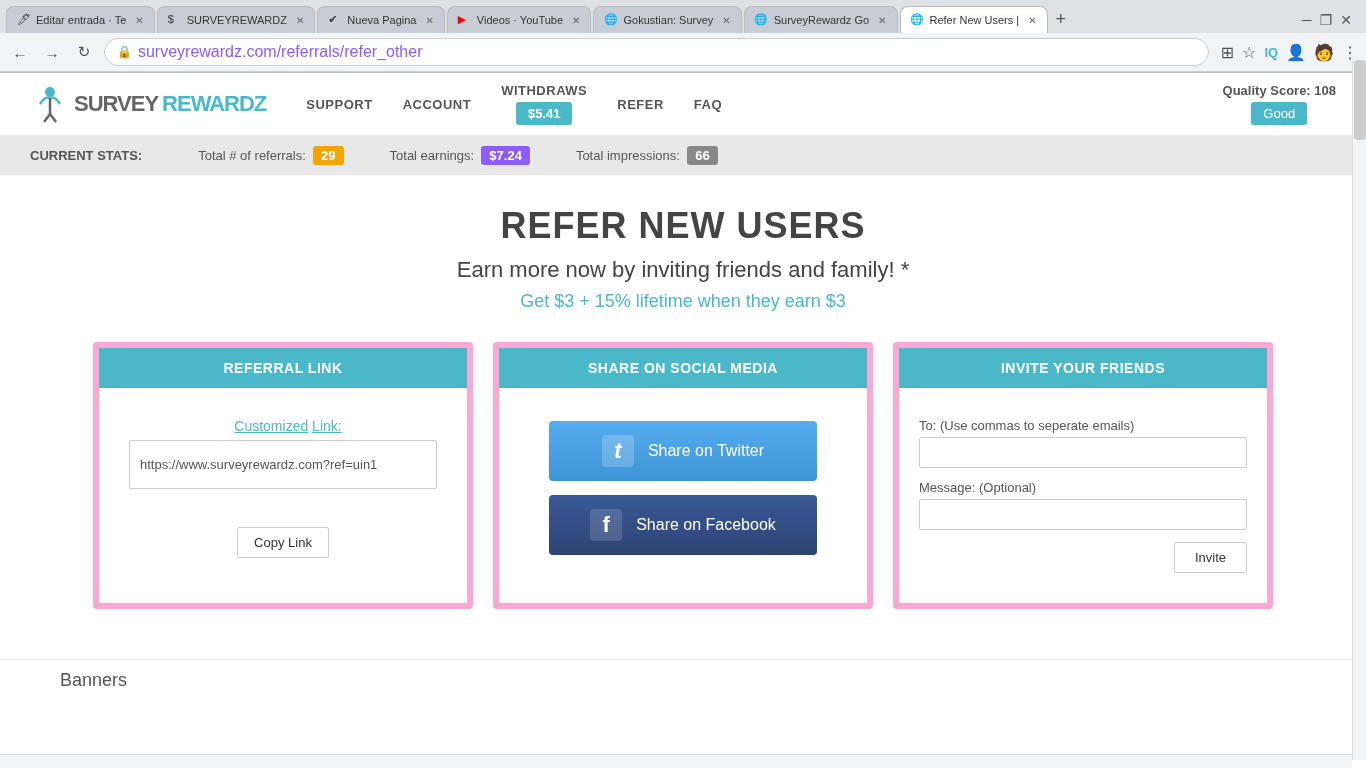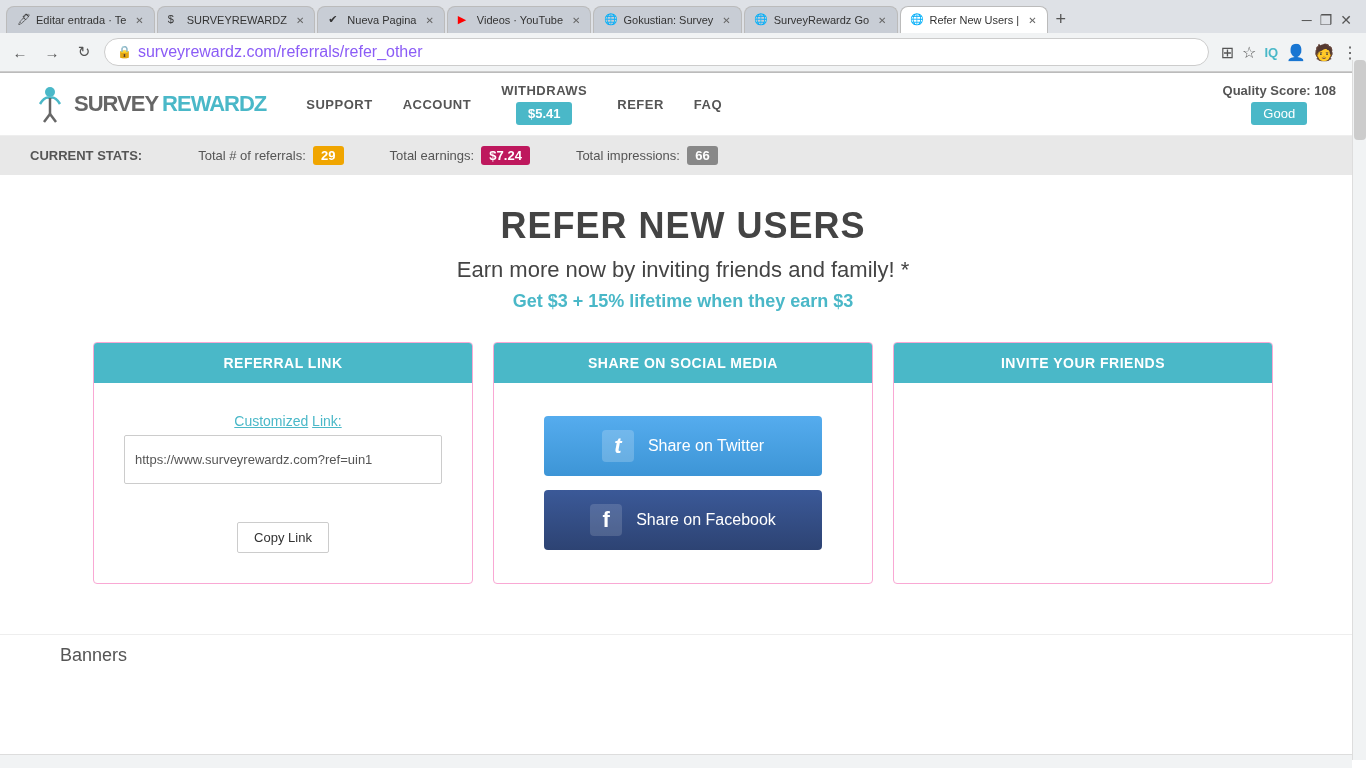--- a/index.html
+++ b/index.html
@@ -205,21 +205,21 @@
     .stats-badge {
       display: inline-block;
       background: #f0a500;
       color: #fff;
       padding: 2px 8px;
       border-radius: 3px;
       font-size: 13px;
       font-weight: bold;
     }
     .stats-badge.green {
-      background: #be185d;
+      background: #8b5cf6;
     }
     .stats-badge.gray {
       background: #888;
     }
 
     
     .main-section {
       text-align: center;
       padding: 30px 20px 20px;
     }
@@ -232,33 +232,32 @@
     }
     .subtitle {
       font-size: 22px;
       color: #444;
       margin-bottom: 8px;
     }
     .subtitle2 {
       font-size: 18px;
       color: #4ab8c8;
       margin-bottom: 30px;
-      font-weight: bold;
     }
 
     
     .cards-row {
       display: flex;
       justify-content: center;
       gap: 20px;
       padding: 0 60px;
       margin-bottom: 30px;
     }
     .card {
-      border: 1px solid #f9a8d4;
+      border: 6px solid #f9a8d4;
       border-radius: 4px;
       overflow: hidden;
       flex: 1;
       max-width: 380px;
     }
     .card-header {
       background: #4ab8c8;
       color: #fff;
       text-align: center;
       padding: 12px;
@@ -572,20 +571,37 @@
           </button>
           <button class="facebook-btn">
             <span class="social-icon-circle facebook-icon-bg" style="font-weight:900;font-size:22px;">f</span>
             <span>Share on Facebook</span>
           </button>
         </div>
       </div>
 
       <div class="card">
         <div class="card-header">INVITE YOUR FRIENDS</div>
+        <div class="card-body">
+          <div class="invite-form">
+            <div class="form-row">
+              <label class="form-label">
+                <span>To:</span> <span>(Use commas to seperate emails)</span>
+              </label>
+              <input type="text" class="form-input" style="">
+            </div>
+            <div class="form-row">
+              <label class="form-label">
+                <span>Message:</span> <span>(Optional)</span>
+              </label>
+              <input type="text" class="form-input" style="">
+            </div>
+            <button class="invite-btn">Invite</button>
+          </div>
+        </div>
       </div>
 
     </div>
   </div>
 
   <div class="banners-section">
     <h2 class="banners-title">Banners</h2>
   </div>
 
 </div>

